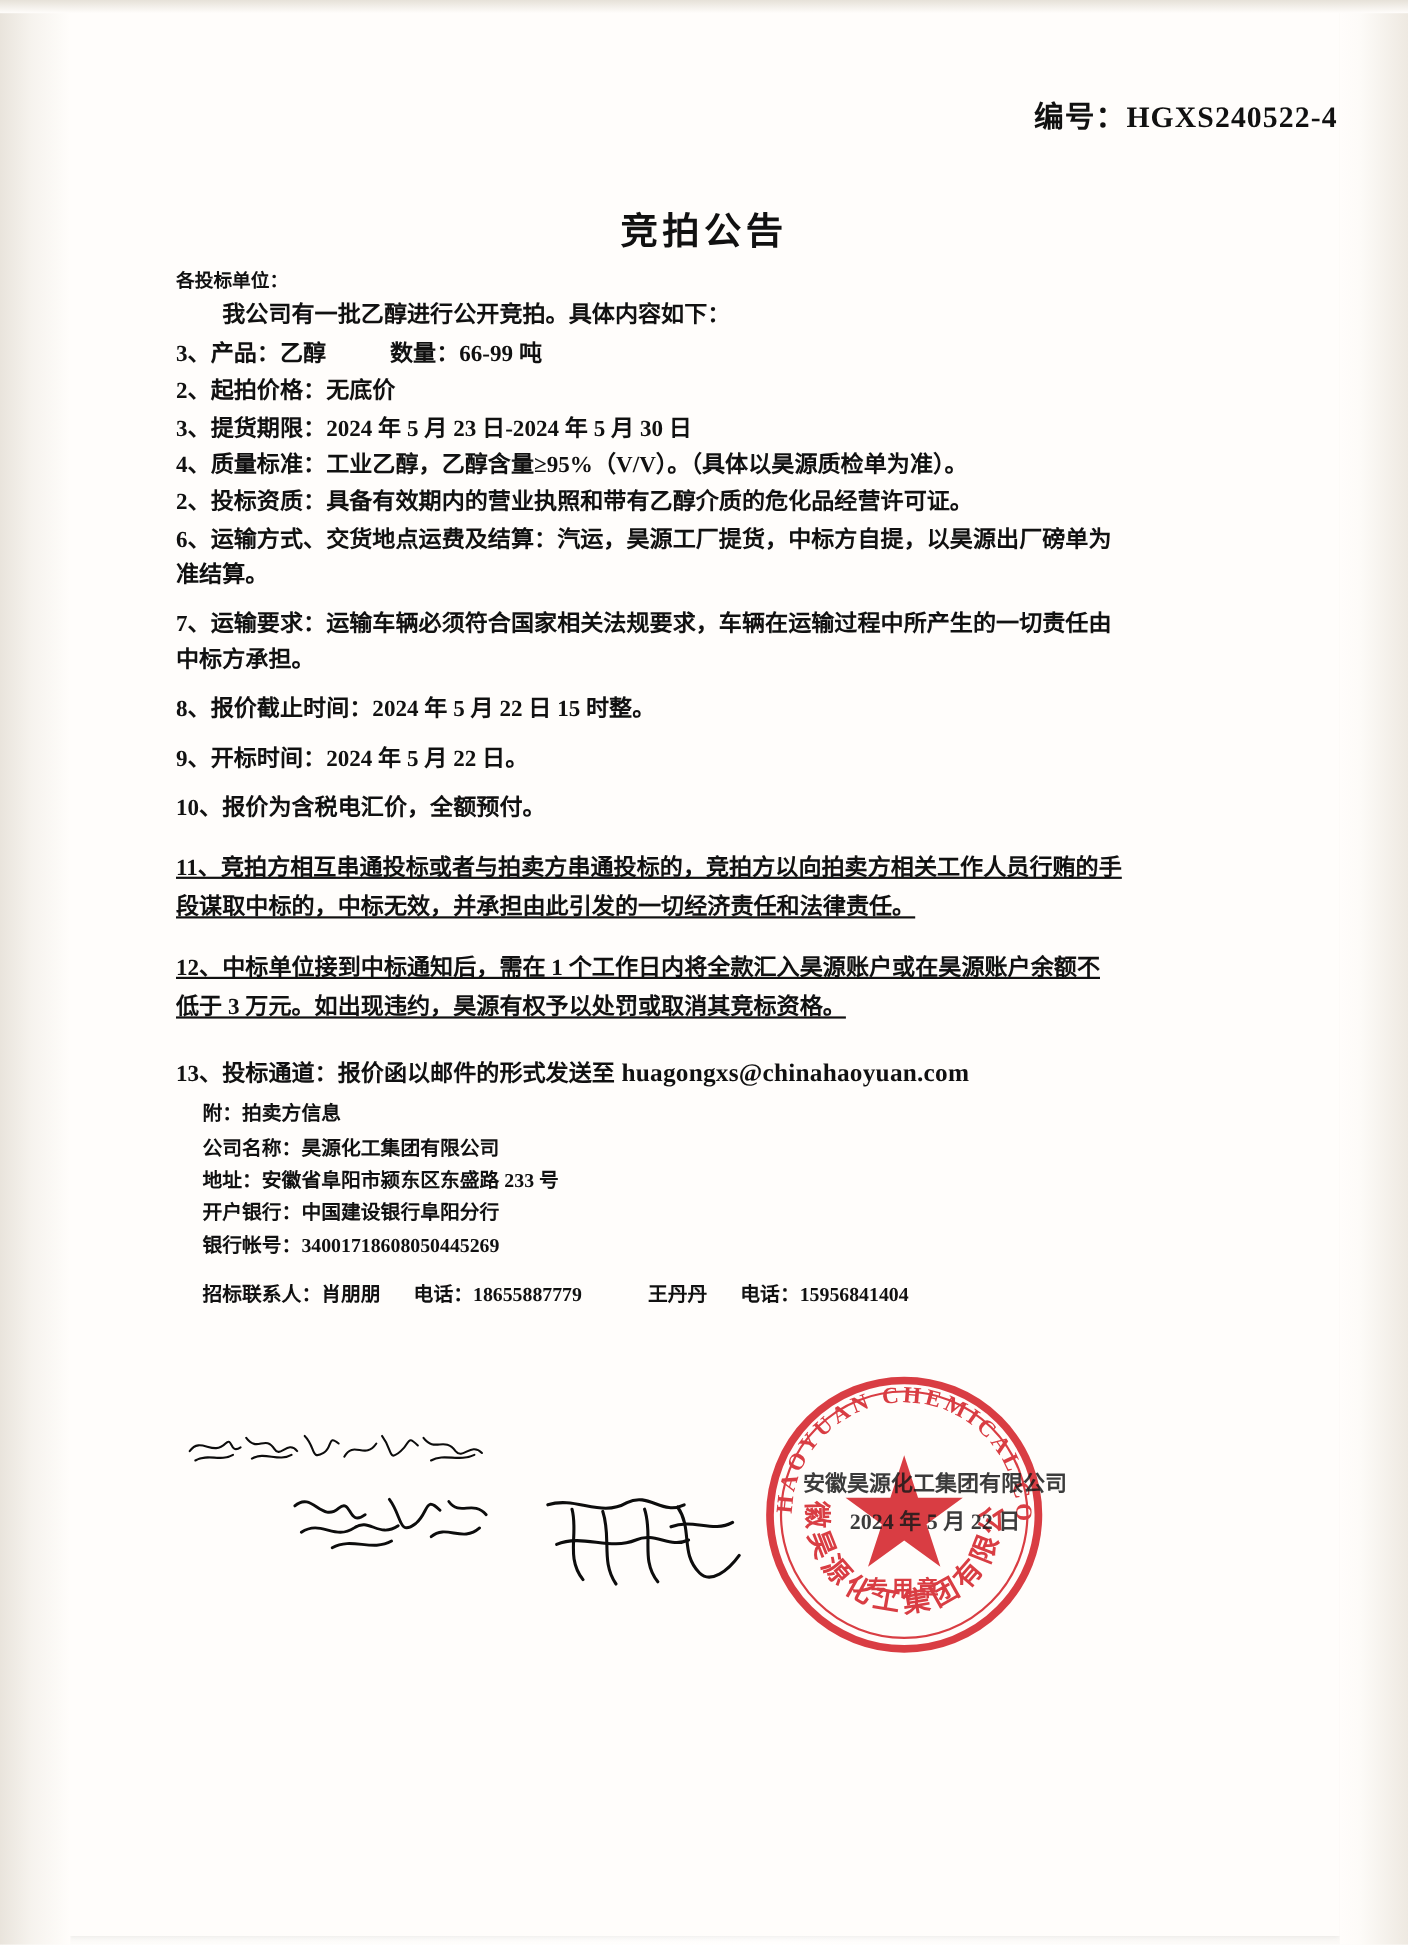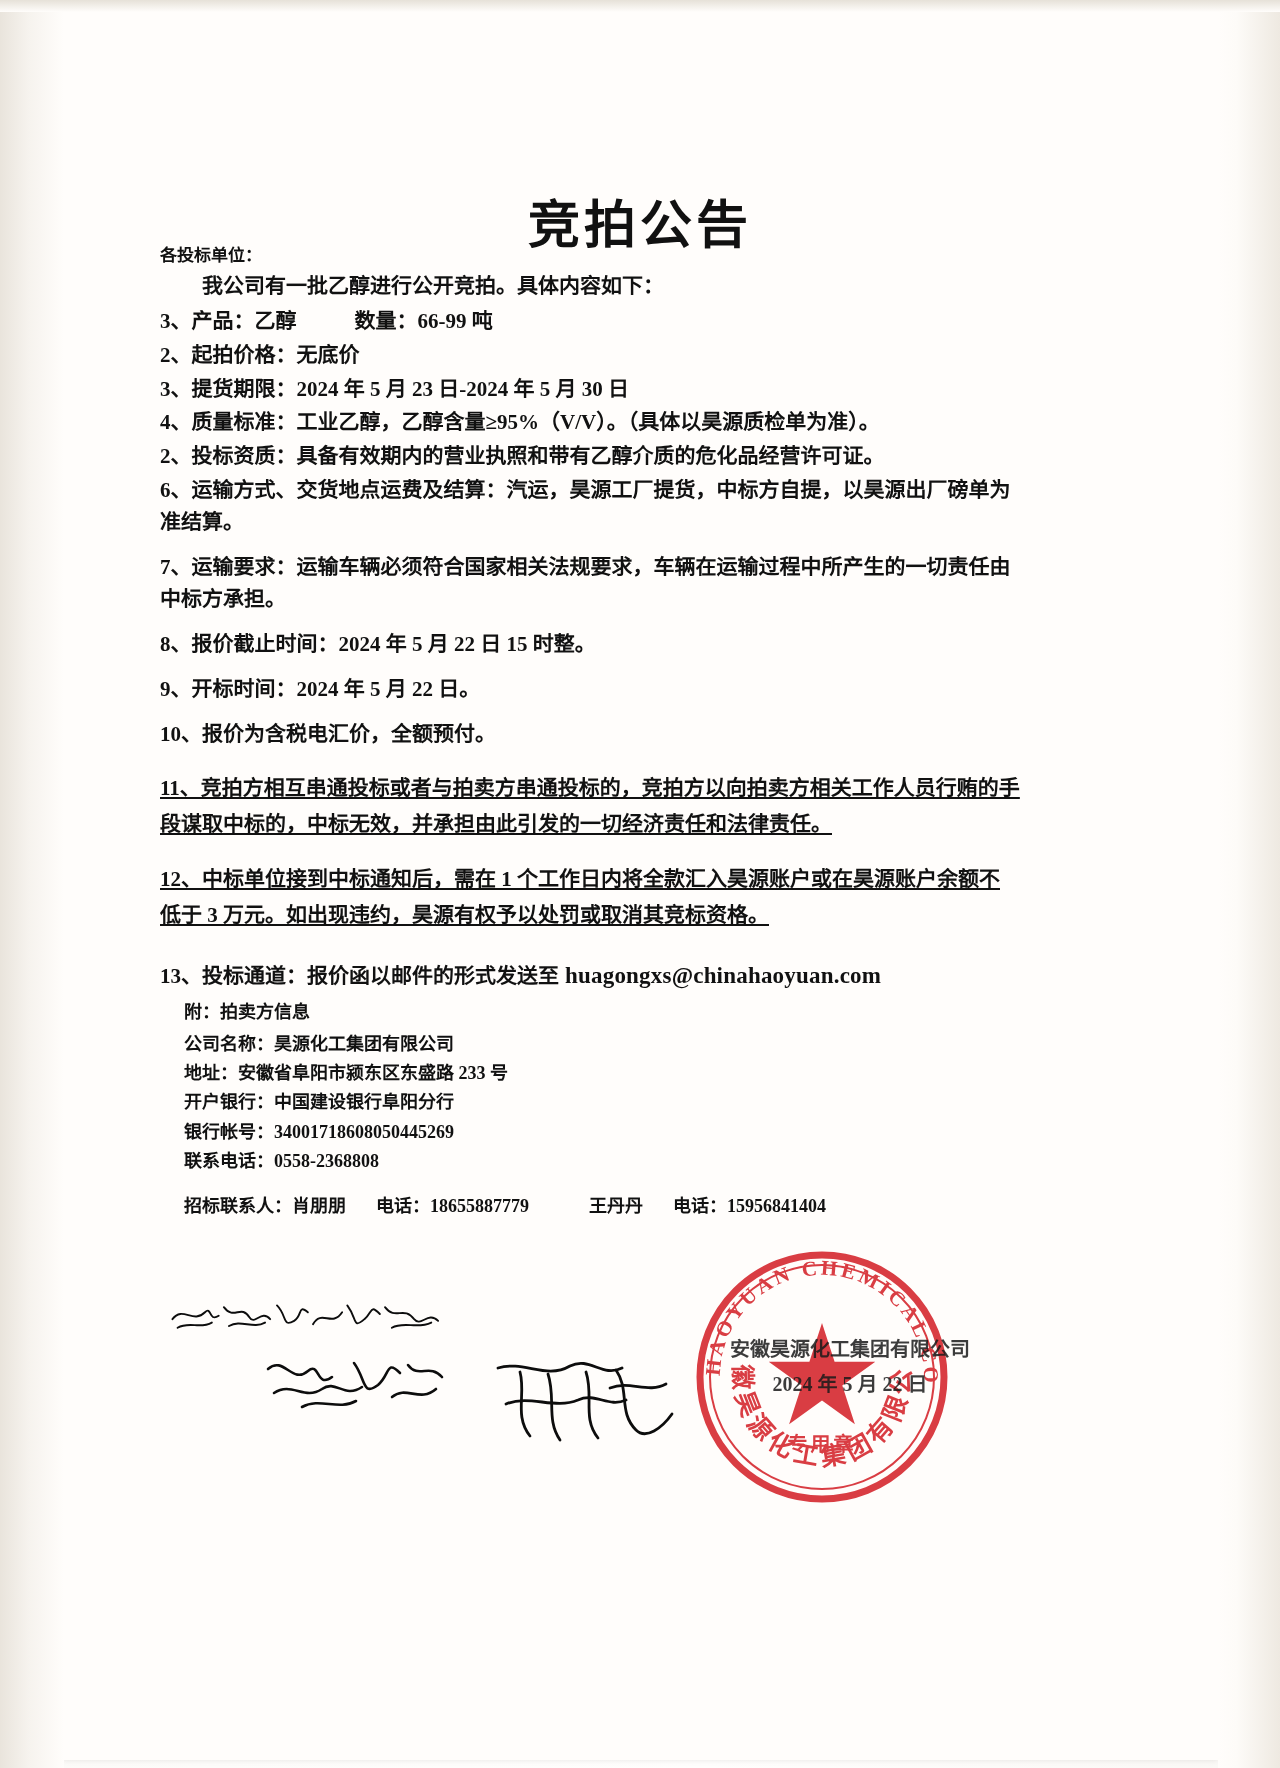--- a/index.html
+++ b/index.html
@@ -62,21 +62,21 @@
     letter-spacing: 1px;
     white-space: nowrap;
   }
 
   
   #doc-title {
     position: absolute;
     left: 0; right: 0;
     top: 183px;
     text-align: center;
-    font-size: 52px;
+    font-size: 34px;
     font-weight: bold;
     letter-spacing: 4px;
   }
 
   
   #body-text {
     position: absolute;
     left: 160px;
     top: 243px;
     width: 860px;
@@ -187,20 +187,21 @@
 </head>
 <body>
 
 <div id="page">
 
   <div id="sheet"></div>
   <div class="edge-shadow-left"></div>
   <div class="edge-shadow-right"></div>
   <div class="edge-shadow-top"></div>
 
+  <div id="doc-number">编号：HGXS240522-4</div>
 
   <div id="doc-title">竞拍公告</div>
 
   <div id="body-text">
     <div class="salutation">各投标单位：</div>
     <div class="intro">我公司有一批乙醇进行公开竞拍。具体内容如下：</div>
 
     <div class="clause">
       <span>3、产品：乙醇</span><span class="qty-gap"></span><span>数量：66-99 吨</span>
     </div>
@@ -228,23 +229,20 @@
       <span>公司名称：</span><span>昊源化工集团有限公司</span>
     </div>
     <div class="row">
       <span>地址：</span><span>安徽省阜阳市颍东区东盛路 233 号</span>
     </div>
     <div class="row">
       <span>开户银行：</span><span>中国建设银行阜阳分行</span>
     </div>
     <div class="row">
       <span>银行帐号：</span><span>34001718608050445269</span>
-    </div>
-    <div class="row">
-      <span>联系电话：</span><span>0558-2368808</span>
     </div>
 
     <div class="row contacts">
       <span>招标联系人：</span><span>肖朋朋</span><span class="gap"></span><span>电话：</span><span>18655887779</span><span class="gap"></span><span class="gap"></span><span>王丹丹</span><span class="gap"></span><span>电话：</span><span>15956841404</span>
     </div>
 
   </div>
 
   <svg class="sig" id="sig-note" width="340" height="70" viewBox="0 0 340 70">
     <g fill="none" stroke="#0d0d0d" stroke-width="2.2" stroke-linecap="round">

